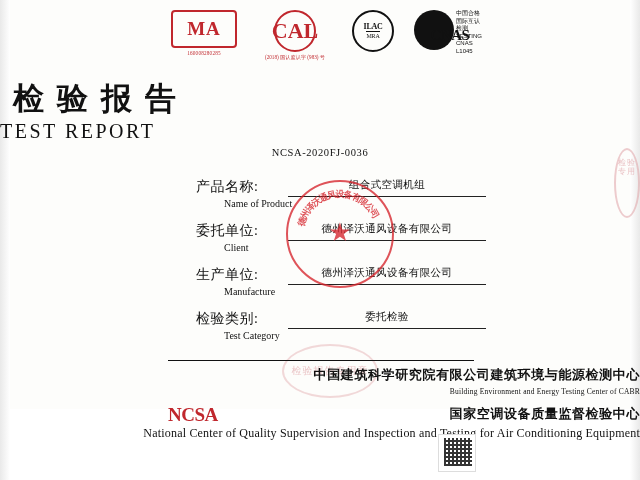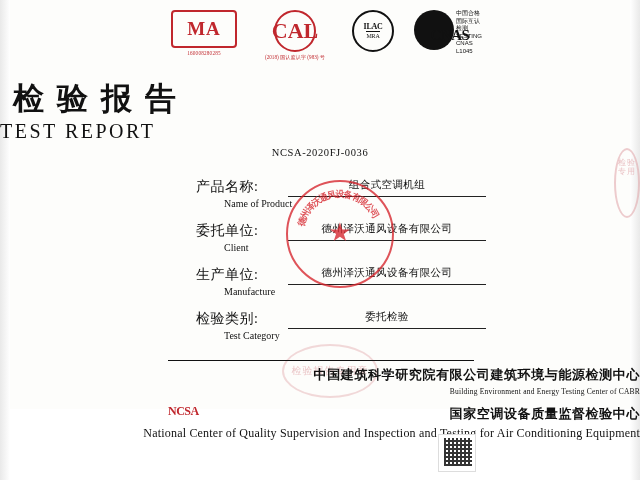--- a/index.html
+++ b/index.html
@@ -300,21 +300,21 @@
   .f-en-2 {
     font-size: 12px;
     color: #111;
     margin-top: 3px;
     letter-spacing: 0.2px;
   }
   .ncsa-logo {
     position: absolute;
     left: 168px;
     top: 404px;
-    font-size: 12px;
+    font-size: 19px;
     color: #c0272d;
     font-weight: bold;
     font-family: "Liberation Serif", serif;
     letter-spacing: -0.5px;
   }
   
   .qr {
     position: absolute;
     right: 168px;
     top: 438px;

